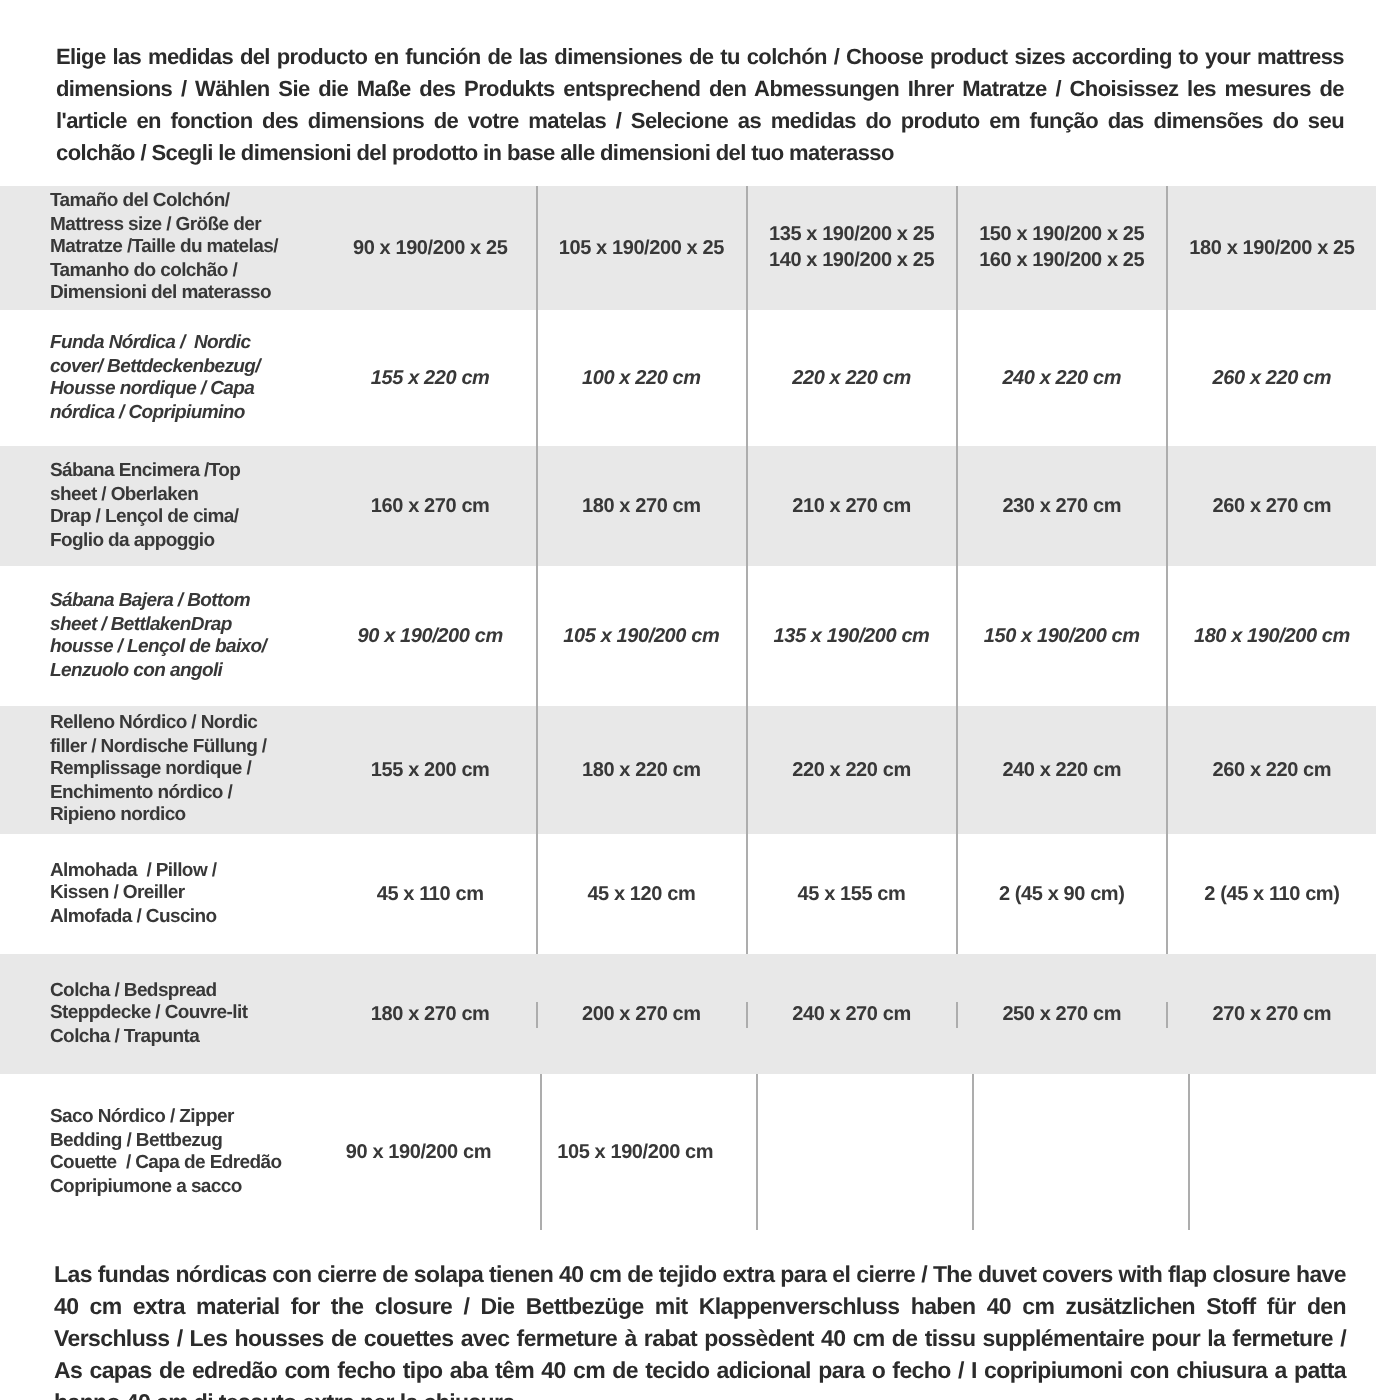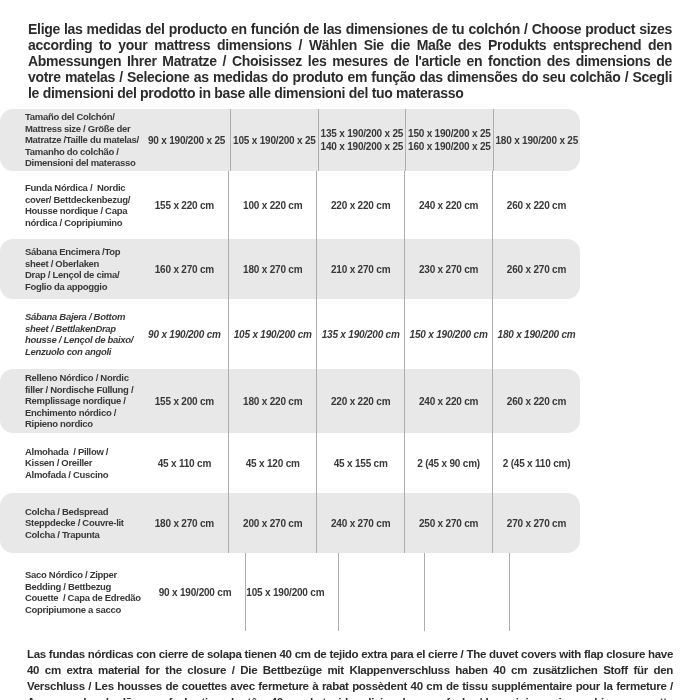--- a/index.html
+++ b/index.html
@@ -8,43 +8,42 @@
     width: 700px;
     height: 700px;
     overflow: hidden;
     background: #ffffff;
     font-family: "Liberation Sans", sans-serif;
     font-weight: bold;
     color: #2f2f2f;
   }
   .intro {
     padding: 21px 28px 0 28px;
-    font-size: 14px;
+    font-size: 11px;
     line-height: 16px;
     letter-spacing: -0.3px;
     text-align: justify;
     color: #2b2b2b;
   }
   .size-table {
     margin-top: 8px;
     width: 700px;
   }
   .row {
     display: flex;
-    width: 580px;
-    border-radius: 13px;
+    width: 688px;
   }
   .row:nth-child(odd) { background: #e8e8e8; }
   .row:nth-child(1) { height: 62px; }
-  .row:nth-child(2) { height: 68px; }
+  .row:nth-child(2) { height: 68px; font-style: italic; }
   .row:nth-child(3) { height: 60px; }
   .row:nth-child(4) { height: 70px; font-style: italic; }
   .row:nth-child(5) { height: 64px; }
   .row:nth-child(6) { height: 60px; }
-  .row:nth-child(7) { height: 60px; }
+  .row:nth-child(7) { height: 60px; align-items: center; }
   .row:nth-child(8) { height: 78px; gap: 14px; }
   .cell {
     box-sizing: border-box;
     display: flex;
     align-items: center;
   }
   .label-cell {
     width: 165px;
     padding-left: 25px;
     padding-right: 4px;

